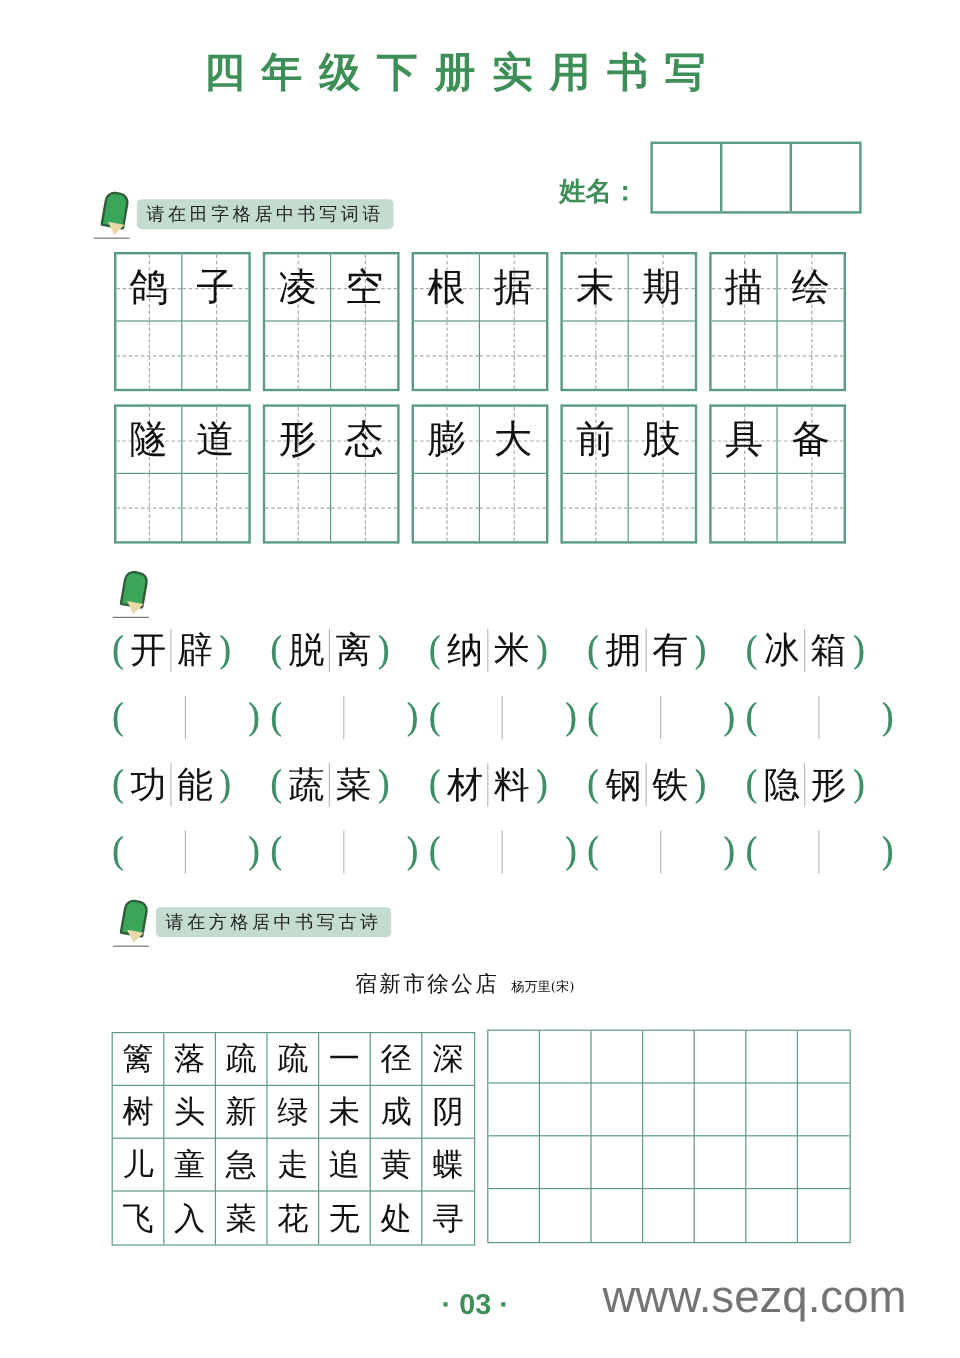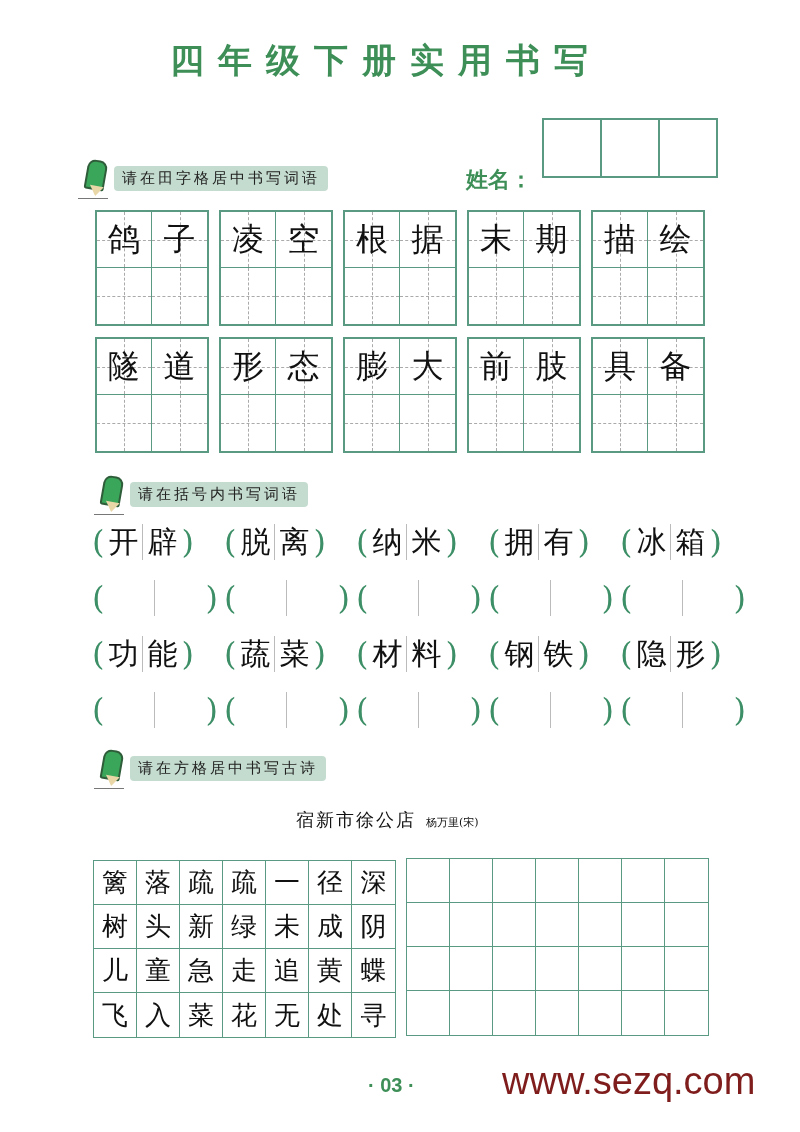--- a/index.html
+++ b/index.html
@@ -2,21 +2,21 @@
 <html><head>
 <meta charset="utf-8">
 <style>
   html,body{margin:0;padding:0;background:#fff;}
   body{width:800px;height:1132px;position:relative;overflow:hidden;
        font-family:"DejaVu Serif","Liberation Serif",serif;color:#111;}
   .abs{position:absolute;}
   .title{left:0;width:772px;top:38px;text-align:center;font-size:34px;font-weight:bold;
          color:#3d8f57;letter-spacing:14px;font-family:"DejaVu Sans",sans-serif;}
   .name-label{left:466px;top:145px;font-size:22px;color:#3d8f57;font-weight:bold;
-              font-family:"DejaVu Sans",sans-serif;margin-top:20px;}
+              font-family:"DejaVu Sans",sans-serif;}
   .name-boxes{left:542px;top:118px;display:flex;border:2px solid #5a9a82;}
   .name-boxes div{width:56px;height:56px;border-right:2px solid #5a9a82;}
   .name-boxes div:last-child{border-right:none;}
   .sec-head{display:flex;align-items:center;}
   .pencil{width:22px;height:36px;position:relative;margin-right:10px;}
   .pencil .body{position:absolute;left:4px;top:0;width:16px;height:26px;background:#3aa65a;
                 border:2px solid #2f5d3a;border-radius:8px 8px 2px 2px;transform:rotate(10deg);}
   .pencil .tip{position:absolute;left:7px;top:26px;width:0;height:0;border-left:7px solid transparent;
                border-right:7px solid transparent;border-top:10px solid #e9d7a8;transform:rotate(10deg);}
   .pencil .base{position:absolute;left:-4px;top:38px;width:30px;height:1px;background:#777;}
@@ -40,23 +40,23 @@
   .paren .c2{width:38px;text-align:center;}
   .paren.empty .c1,.paren.empty .c2{width:50px;}
   .poem-title{left:296px;top:808px;font-size:18px;letter-spacing:2px;}
   .poem-author{font-size:11px;margin-left:10px;letter-spacing:0;}
   .grid7{display:grid;grid-template-columns:repeat(7,43px);grid-template-rows:repeat(4,44px);
          border:1.5px solid #5a9a82;}
   .grid7 div{border-right:1.5px solid #5a9a82;border-bottom:1.5px solid #5a9a82;display:flex;
              align-items:center;justify-content:center;font-size:26px;}
   .grid7 div:nth-child(7n){border-right:none;}
   .grid7 div:nth-child(n+22){border-bottom:none;}
-  .page-num{left:368px;top:1074px;font-size:20px;font-weight:bold;color:#3d8f57;
+  .page-num{left:368px;top:1074px;font-size:24px;font-weight:bold;color:#3d8f57;
             font-family:"Liberation Sans",sans-serif;}
-  .watermark{left:502px;top:1060px;font-size:38px;color:#7f1d1d;font-family:"Liberation Sans",sans-serif;}
+  .watermark{left:502px;top:1060px;font-size:38px;color:#737373;font-family:"Liberation Sans",sans-serif;}
 </style>
 </head>
 <body>
 
 <div class="abs title">四年级下册实用书写</div>
 
 <div class="abs name-label">姓名：</div>
 <div class="abs name-boxes">
   <div></div>
   <div></div>
@@ -176,21 +176,20 @@
       <div class="cell"></div>
     </div>
   </div>
 
 <div class="abs sec-head" style="left:98px;top:476px;">
   <div class="pencil">
       <div class="body"></div>
       <div class="tip"></div>
       <div class="base"></div>
     </div>
-  <span class="sec-label">请在括号内书写词语</span>
 </div>
 
 <div class="abs paren-row" id="pr1" style="left:92px;top:518px;">
     <div class="paren">
       <span class="p">(</span>
       <span class="c1">开</span>
       <span class="sep"></span>
       <span class="c2">辟</span>
       <span class="p">)</span>
     </div>

